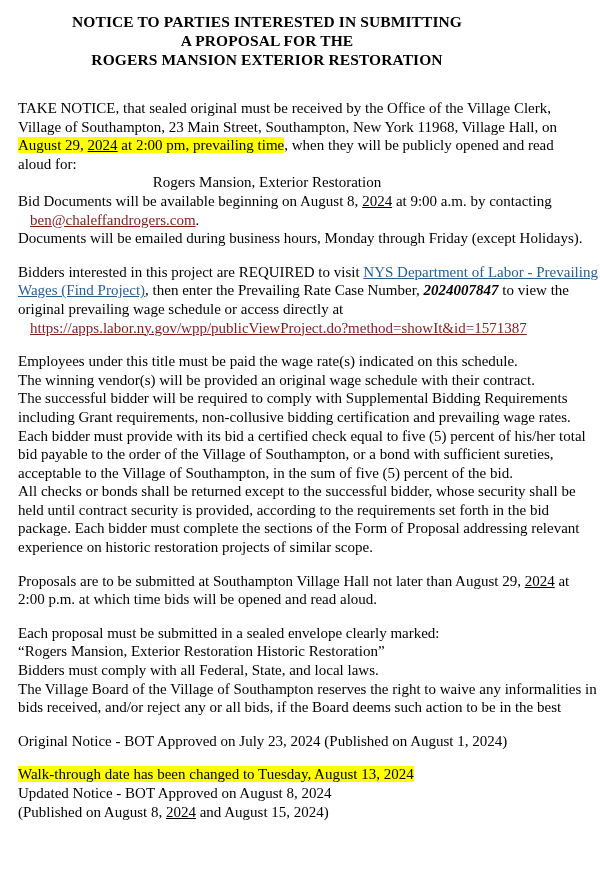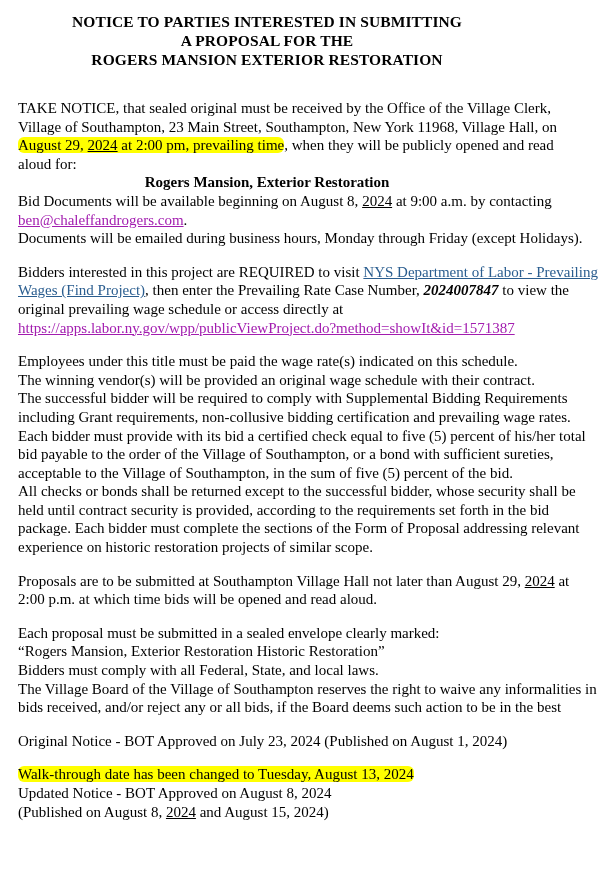--- a/index.html
+++ b/index.html
@@ -34,37 +34,37 @@
   .spacer-md { height: 15px; }
   .para {
     font-size: 15px;
     line-height: 18.6px;
     text-align: left;
     margin: 0;
   }
   .para .ln { display: block; white-space: nowrap; }
   .center-bold {
     text-align: center;
-    font-weight: bold;
+    font-weight: normal;
     font-size: 15px;
     line-height: 18.6px;
     display: block;
   }
   .hl {
     background-color: #ffff00;
-    border-radius: 6px;
   }
   .u { text-decoration: underline; }
   .b { font-weight: bold; font-style: italic; }
   .link {
     color: #2a5d8f;
   }
   .link-ul {
-    color: #a21caf;
+    color: #7f1d1d;
     text-decoration: underline;
+    margin-left: 12px;
   }
 </style>
 </head>
 <body>
 
 <div class="page">
 
   <div class="title-block">
     <span class="title-line">NOTICE TO PARTIES INTERESTED IN SUBMITTING</span>
     <span class="title-line">A PROPOSAL FOR THE</span>

